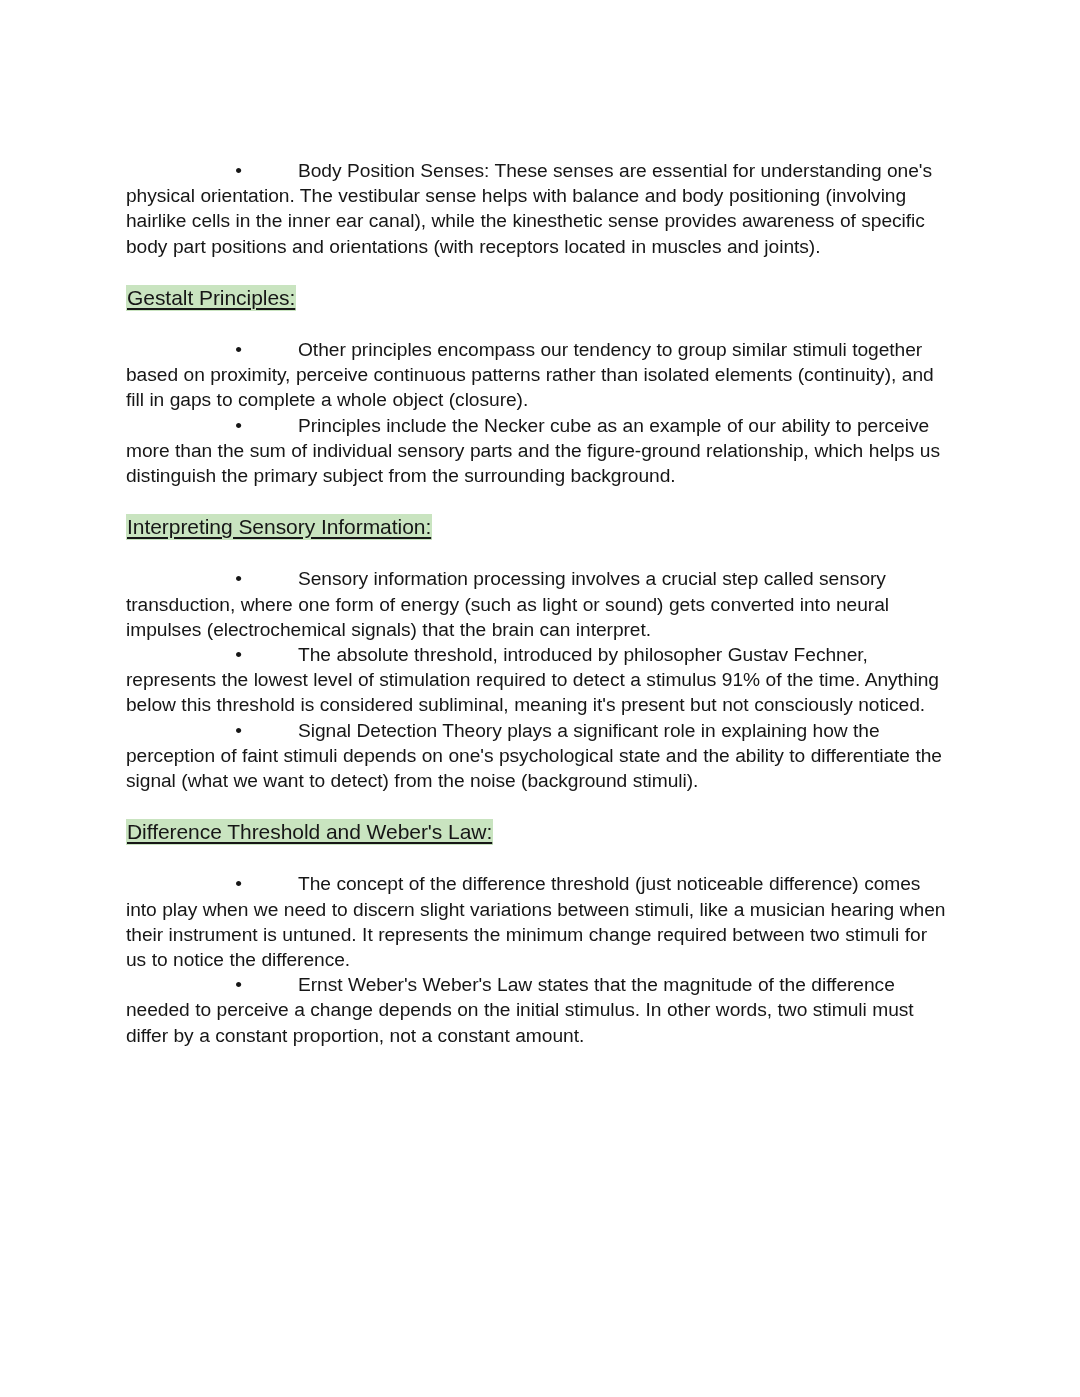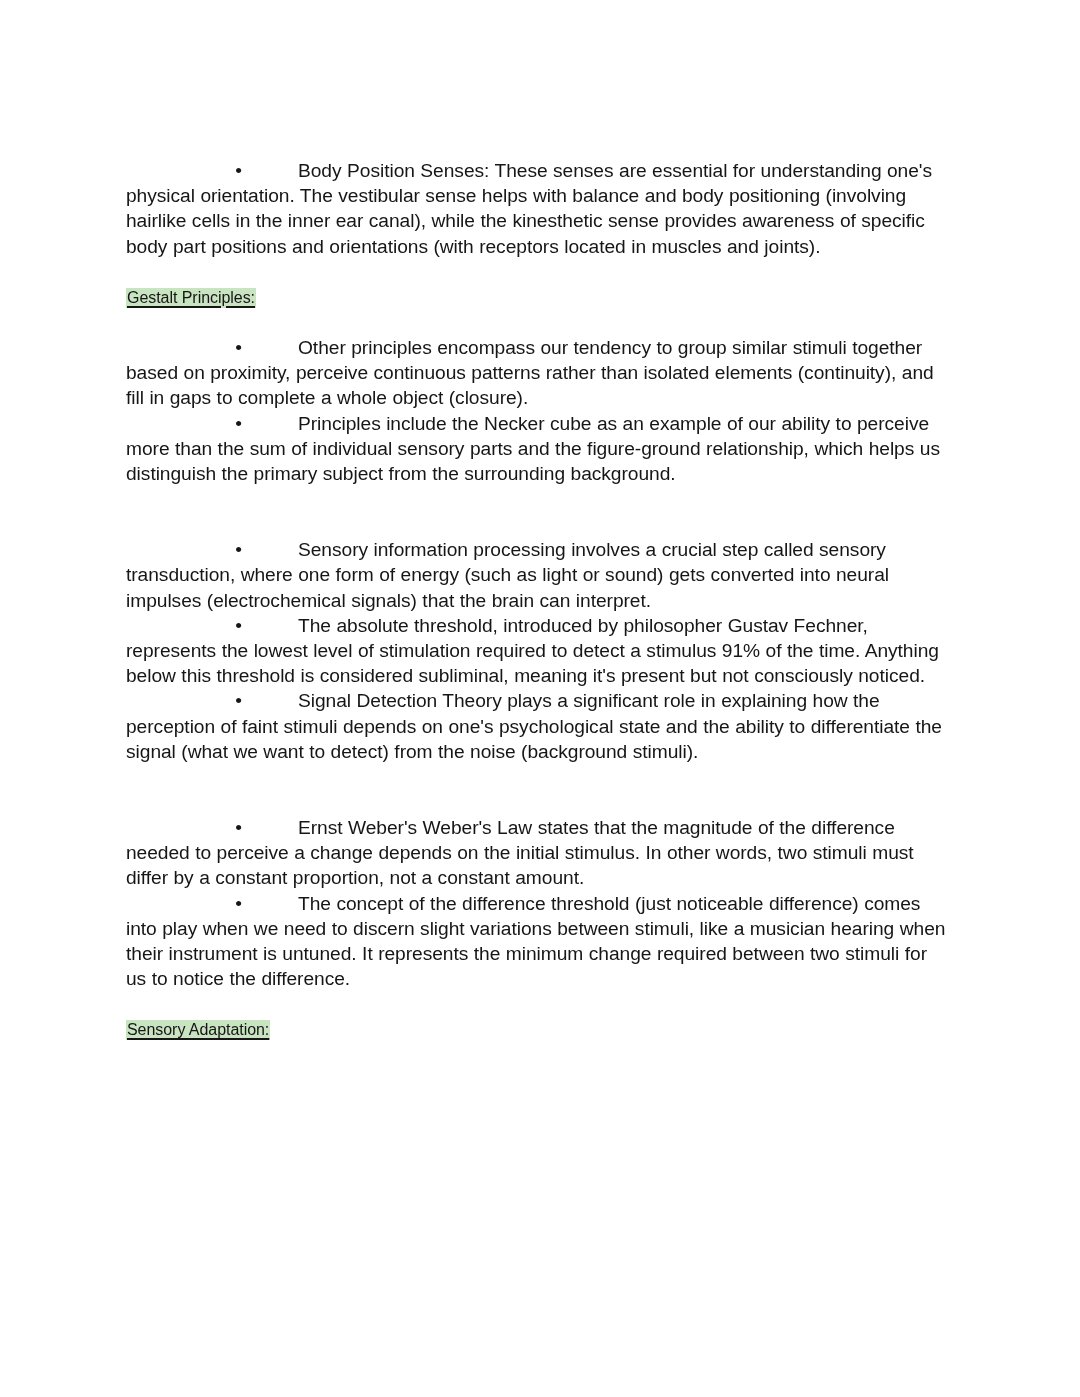--- a/index.html
+++ b/index.html
@@ -62,21 +62,21 @@
   .block-gap-lg { height: 26px; }
   .block-gap-md { height: 25px; }
 
   
   .heading-row {
     margin: 0;
     line-height: 25.2px;
   }
   .heading {
     display: inline;
-    font-size: 16px;
+    font-size: 21px;
     line-height: 25.2px;
     letter-spacing: -0.05px;
     color: #161616;
     background-color: #c9e4c0;
     text-decoration: underline;
     text-decoration-color: #161616;
     text-decoration-thickness: 1.6px;
     text-underline-offset: 3px;
     padding: 1px 1px 2px 1px;
     box-decoration-break: clone;
@@ -97,36 +97,37 @@
 
     <div class="block-gap-md"></div>
 
 
     <p class="para"><span class="bullet">•</span><span class="bullet-gap"></span><span>Other principles encompass our tendency to group similar stimuli together based on proximity, perceive continuous patterns rather than isolated elements (continuity), and fill in gaps to complete a whole object (closure).</span></p>
 
     <p class="para"><span class="bullet">•</span><span class="bullet-gap"></span><span>Principles include the Necker cube as an example of our ability to perceive more than the sum of individual sensory parts and the figure-ground relationship, which helps us distinguish the primary subject from the surrounding background.</span></p>
 
     <div class="block-gap-lg"></div>
 
+    <p class="heading-row"><span class="heading">Interpreting Sensory Information:</span></p>
 
     <div class="block-gap-md"></div>
 
     <p class="para"><span class="bullet">•</span><span class="bullet-gap"></span><span>Sensory information processing involves a crucial step called sensory transduction, where one form of energy (such as light or sound) gets converted into neural impulses (electrochemical signals) that the brain can interpret.</span></p>
 
     <p class="para"><span class="bullet">•</span><span class="bullet-gap"></span><span>The absolute threshold, introduced by philosopher Gustav Fechner, represents the lowest level of stimulation required to detect a stimulus 91% of the time. Anything below this threshold is considered subliminal, meaning it's present but not consciously noticed.</span></p>
 
     <p class="para"><span class="bullet">•</span><span class="bullet-gap"></span><span>Signal Detection Theory plays a significant role in explaining how the perception of faint stimuli depends on one's psychological state and the ability to differentiate the signal (what we want to detect) from the noise (background stimuli).</span></p>
 
     <div class="block-gap-lg"></div>
 
+    <p class="heading-row"><span class="heading">Difference Threshold and Weber's Law:</span></p>
 
     <div class="block-gap-md"></div>
 
+    <p class="para"><span class="bullet">•</span><span class="bullet-gap"></span><span>The concept of the difference threshold (just noticeable difference) comes into play when we need to discern slight variations between stimuli, like a musician hearing when their instrument is untuned. It represents the minimum change required between two stimuli for us to notice the difference.</span></p>
+
     <p class="para"><span class="bullet">•</span><span class="bullet-gap"></span><span>Ernst Weber's Weber's Law states that the magnitude of the difference needed to perceive a change depends on the initial stimulus. In other words, two stimuli must differ by a constant proportion, not a constant amount.</span></p>
-
-    <p class="para"><span class="bullet">•</span><span class="bullet-gap"></span><span>The concept of the difference threshold (just noticeable difference) comes into play when we need to discern slight variations between stimuli, like a musician hearing when their instrument is untuned. It represents the minimum change required between two stimuli for us to notice the difference.</span></p>
 
     <div class="block-gap-lg"></div>
 
-    <p class="heading-row"><span class="heading">Sensory Adaptation:</span></p>
 
   </div>
 </div>
 
 </body></html>

